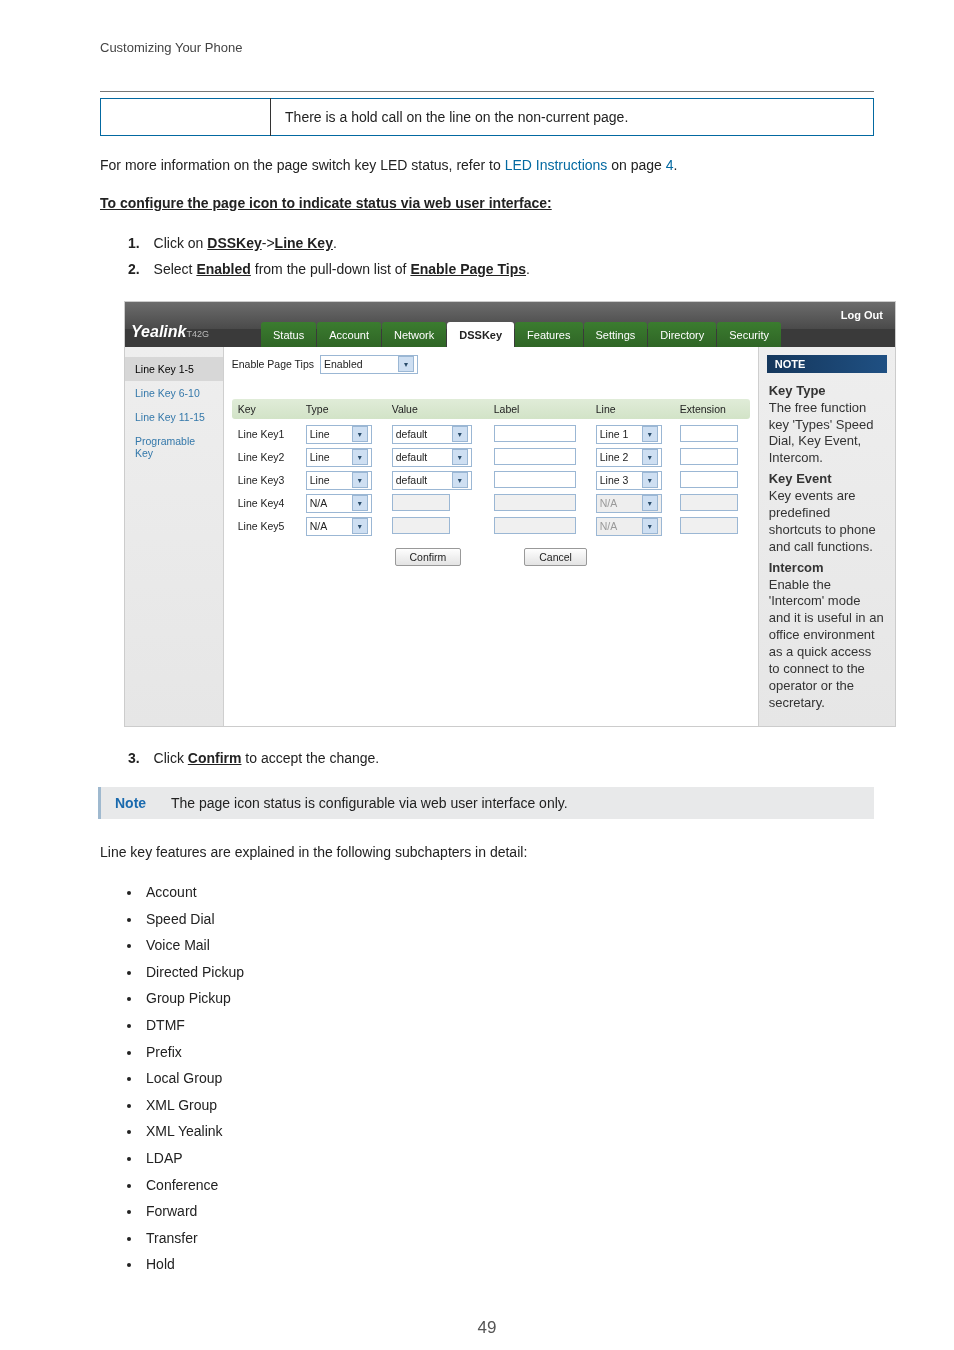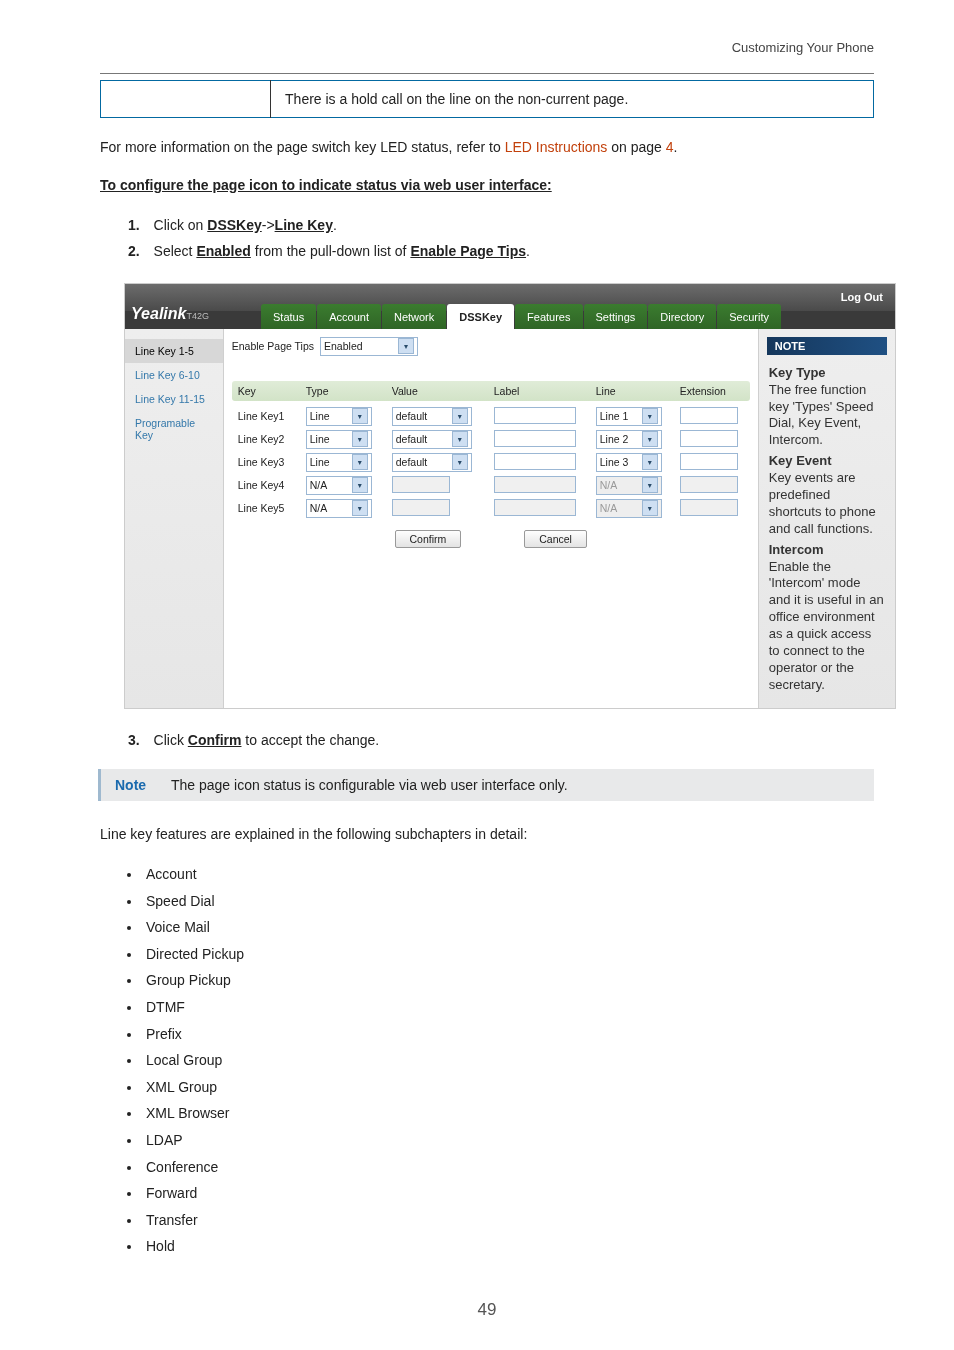--- a/index.html
+++ b/index.html
@@ -12,24 +12,23 @@
   }
   .page {
     padding: 40px 80px 40px 100px;
     position: relative;
   }
   .header-line {
     border-top: 1px solid #777;
     margin-bottom: 6px;
   }
   .header-text {
-    text-align: right;
     font-size: 13px;
     color: #444;
-    margin-bottom: 18px;
+    margin-bottom: 36px;
   }
   .info-table {
     border: 1px solid #0369a1;
     border-collapse: collapse;
     width: 100%;
     margin-bottom: 18px;
   }
   .info-table td.left {
     width: 22%;
     border-right: 1px solid #333;
@@ -38,21 +37,21 @@
   .info-table td.right {
     width: 78%;
     padding: 10px 14px;
     font-size: 14px;
   }
   .body-text {
     font-size: 14px;
     line-height: 1.7;
     margin: 0 0 14px 0;
   }
-  .link-text { color: #c2410c; }
+  .link-text { color: #0369a1; }
   .bold { font-weight: 700; text-decoration: underline; }
   .steps { padding-left: 26px; margin: 6px 0 18px 0; }
   .steps li { font-size: 14px; line-height: 1.9; padding-left: 6px; }
   .steps li .num { font-weight: 700; margin-right: 10px; }
 
   
   .screenshot {
     width: 770px;
     border: 1px solid #ccc;
     background: linear-gradient(#efefef,#e6e6e6);
@@ -369,21 +368,21 @@
 <ul class="bullets" id="bullets">
       <li>Account</li>
       <li>Speed Dial</li>
       <li>Voice Mail</li>
       <li>Directed Pickup</li>
       <li>Group Pickup</li>
       <li>DTMF</li>
       <li>Prefix</li>
       <li>Local Group</li>
       <li>XML Group</li>
-      <li>XML Browser</li>
+      <li>XML Yealink</li>
       <li>LDAP</li>
       <li>Conference</li>
       <li>Forward</li>
       <li>Transfer</li>
       <li>Hold</li>
     </ul>
 
 <div class="pagenum">49</div>
 
 </div>

